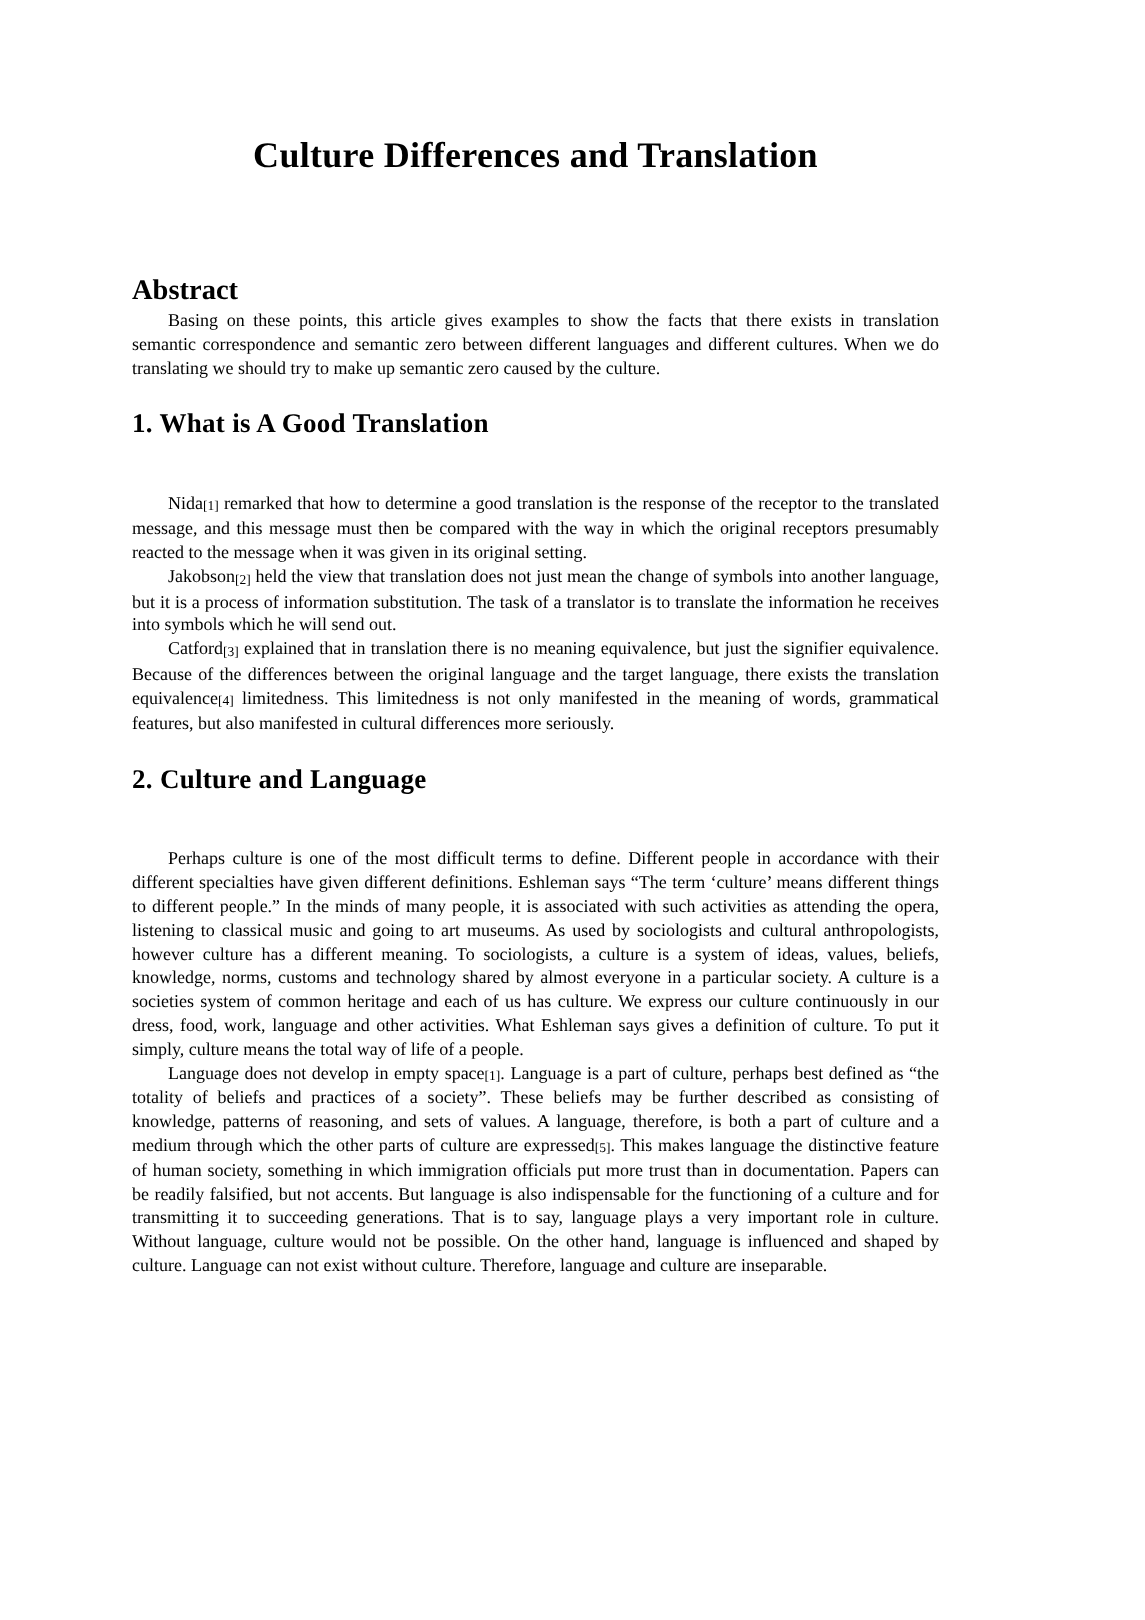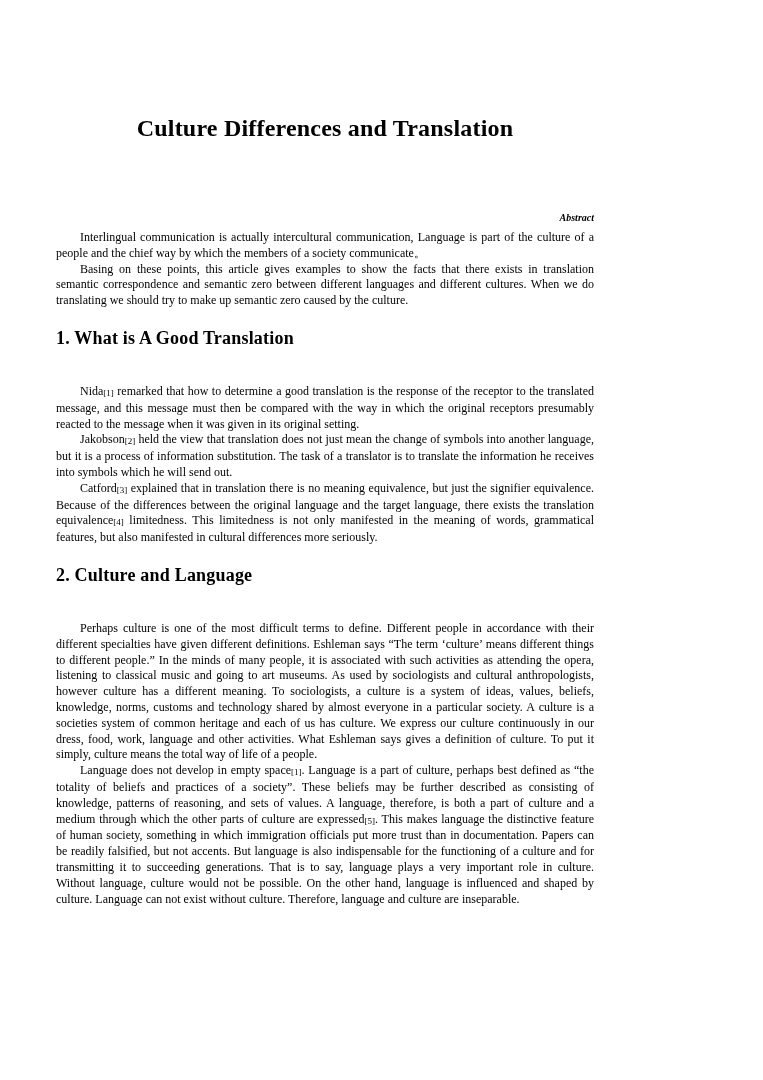--- a/index.html
+++ b/index.html
@@ -11,38 +11,37 @@
     position: relative;
     width: 763px;
     height: 1080px;
     background: #ffffff;
     overflow: hidden;
     font-family: "Liberation Serif", serif;
     color: #000000;
   }
   .content {
     width: 538px;
-    margin-left: 56px;
-    padding-top: 112px;
+    margin-left: 88px;
+    padding-top: 88px;
   }
   .paper-title {
     margin: 0;
     font-size: 24px;
     line-height: 32px;
     font-weight: 700;
     text-align: center;
     letter-spacing: 0.2px;
   }
   .abstract-heading {
     margin: 66px 0 4px 0;
-    font-size: 10px;
+    font-size: 19px;
     line-height: 16px;
     font-weight: 700;
-    font-style: italic;
-    text-align: right;
+    text-align: left;
   }
   .para {
     margin: 0;
     font-size: 12px;
     line-height: 15.8px;
     text-align: justify;
     text-indent: 24px;
   }
   .section-heading {
     margin: 17px 0 34px 0;
@@ -60,21 +59,20 @@
 </head>
 <body>
 
 <div class="page">
   <div class="content">
     <h1 class="paper-title">Culture Differences and Translation</h1>
 
     <div class="abstract-heading">Abstract</div>
 
     <div id="abstract-body">
-        <p class="para">Interlingual communication is actually intercultural communication, Language is part of the culture of a people and the chief way by which the members of a society communicate。</p>
         <p class="para">Basing on these points, this article gives examples to show the facts that there exists in translation semantic correspondence and semantic zero between different languages and different cultures. When we do translating we should try to make up semantic zero caused by the culture.</p>
       </div>
 
     <div id="sections">
         <h2 class="section-heading">1. What is A Good Translation</h2>
         <p class="para">Nida<span class="cite">[1]</span> remarked that how to determine a good translation is the response of the receptor to the translated message, and this message must then be compared with the way in which the original receptors presumably reacted to the message when it was given in its original setting.</p>
         <p class="para">Jakobson<span class="cite">[2]</span> held the view that translation does not just mean the change of symbols into another language, but it is a process of information substitution. The task of a translator is to translate the information he receives into symbols which he will send out.</p>
         <p class="para">Catford<span class="cite">[3]</span> explained that in translation there is no meaning equivalence, but just the signifier equivalence. Because of the differences between the original language and the target language, there exists the translation equivalence<span class="cite">[4]</span> limitedness. This limitedness is not only manifested in the meaning of words, grammatical features, but also manifested in cultural differences more seriously.</p>
         <h2 class="section-heading">2. Culture and Language</h2>
         <p class="para">Perhaps culture is one of the most difficult terms to define. Different people in accordance with their different specialties have given different definitions. Eshleman says “The term ‘culture’ means different things to different people.” In the minds of many people, it is associated with such activities as attending the opera, listening to classical music and going to art museums. As used by sociologists and cultural anthropologists, however culture has a different meaning. To sociologists, a culture is a system of ideas, values, beliefs, knowledge, norms, customs and technology shared by almost everyone in a particular society. A culture is a societies system of common heritage and each of us has culture. We express our culture continuously in our dress, food, work, language and other activities. What Eshleman says gives a definition of culture. To put it simply, culture means the total way of life of a people.</p>

